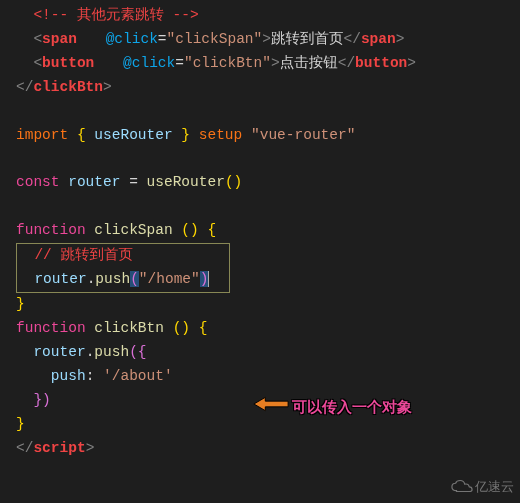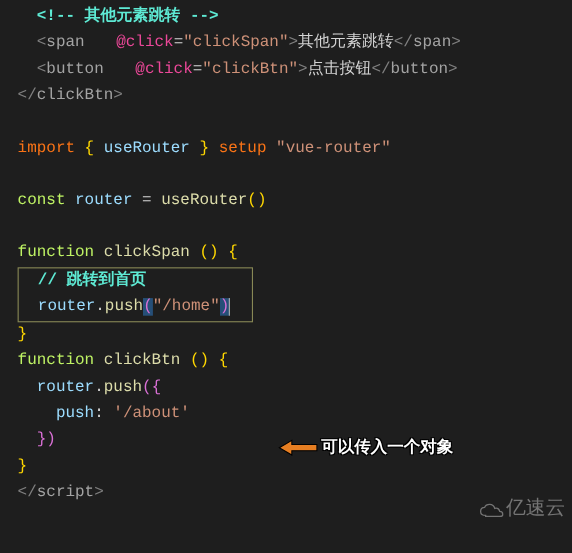--- a/index.html
+++ b/index.html
@@ -9,78 +9,77 @@
     font-size:14.5px;
     line-height:1.65;
     color:#d4d4d4;
     width:520px;
     height:503px;
     overflow:hidden;
     position:relative;
   }
   .code { padding:4px 0 0 16px; }
   .line { white-space:pre; }
-  .t-tag { color:#a3a3a3; }
+  .t-tag { color:#ef4444;font-weight:bold; }
   .t-brk { color:#808080; }
-  .t-attr { color:#ec4899;padding-left:20px; }
+  .t-attr { color:#0ea5e9;padding-left:20px; }
   .t-str { color:#ce9178; }
-  .t-kw { color:#bef264; }
+  .t-kw { color:#ec4899; }
   .t-kwp { color:#f97316; }
   .t-fn { color:#dcdcaa; }
   .t-var { color:#9cdcfe; }
   .t-txt { color:#d4d4d4; }
-  .t-cmt { color:#5eead4;font-weight:bold; }
+  .t-cmt { color:#ef4444; }
   .t-pun { color:#d4d4d4; }
   .t-brc1 { color:#ffd700; }
   .t-brc2 { color:#da70d6; }
   .box {
     border:1px solid #888855;
     display:inline-block;
     padding:0 0 0 0;
   }
   .hl-inner { background:#264f78; }
   .cursor { border-right:1px solid #aeafad; }
   .annotation {
     position:absolute;
     left:252px;
     top:395px;
-    color:#ffffff;
+    color:#ec4899;
     font-weight:bold;
     font-family:"Microsoft YaHei",sans-serif;
     font-size:15px;
     text-shadow:1px 1px 0 #000, -1px -1px 0 #000, 1px -1px 0 #000, -1px 1px 0 #000;
     display:flex;
-    align-items:center;
   }
   .arrow {
     width:38px;
     height:18px;
     margin-right:2px;
   }
   .watermark {
     position:absolute;
     right:6px;
-    bottom:24px;
+    bottom:6px;
     color:#bbb;
     opacity:.55;
-    font-family:Liberation Mono, monospace;
-    font-size:18px;
+    font-family:Liberation Serif, serif;
+    font-size:13px;
     display:flex;
     align-items:center;
   }
   .wm-icon { width:22px; height:14px; margin-right:2px; }
 </style>
 </head>
 <body>
 
 <div class="code">
 
 <div class="line">  <span class="t-cmt">&lt;!-- 其他元素跳转 --&gt;</span></div>
 
-<div class="line">  <span class="t-brk">&lt;</span><span class="t-tag">span</span> <span class="t-attr">@click</span><span class="t-pun">=</span><span class="t-str">"<span>clickSpan</span>"</span><span class="t-brk">&gt;</span><span class="t-txt">其他元素跳转</span><span class="t-brk">&lt;/</span><span class="t-tag">span</span><span class="t-brk">&gt;</span></div>
+<div class="line">  <span class="t-brk">&lt;</span><span class="t-tag">span</span> <span class="t-attr">@click</span><span class="t-pun">=</span><span class="t-str">"<span>clickSpan</span>"</span><span class="t-brk">&gt;</span><span class="t-txt">跳转到首页</span><span class="t-brk">&lt;/</span><span class="t-tag">span</span><span class="t-brk">&gt;</span></div>
 
 <div class="line">  <span class="t-brk">&lt;</span><span class="t-tag">button</span> <span class="t-attr">@click</span><span class="t-pun">=</span><span class="t-str">"<span>clickBtn</span>"</span><span class="t-brk">&gt;</span><span class="t-txt">点击按钮</span><span class="t-brk">&lt;/</span><span class="t-tag">button</span><span class="t-brk">&gt;</span></div>
 
 <div class="line"><span class="t-brk">&lt;/</span><span class="t-tag">clickBtn</span><span class="t-brk">&gt;</span></div>
 
 <div class="line"> </div>
 
 
 <div class="line"><span class="t-kwp">import</span> <span class="t-brc1">{</span> <span class="t-var">useRouter</span> <span class="t-brc1">}</span> <span class="t-kwp">setup</span> <span class="t-str">"vue-router"</span></div>
 

